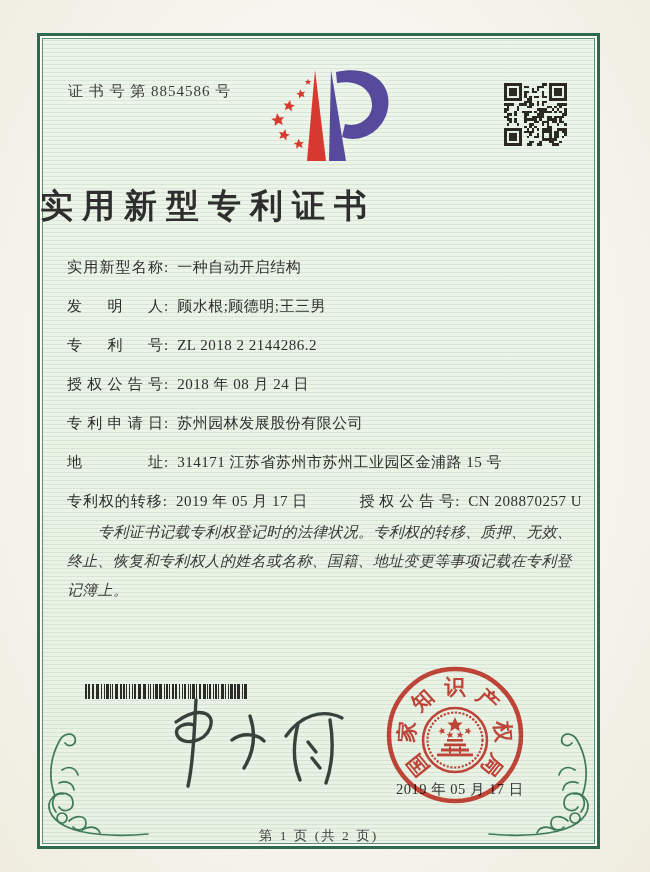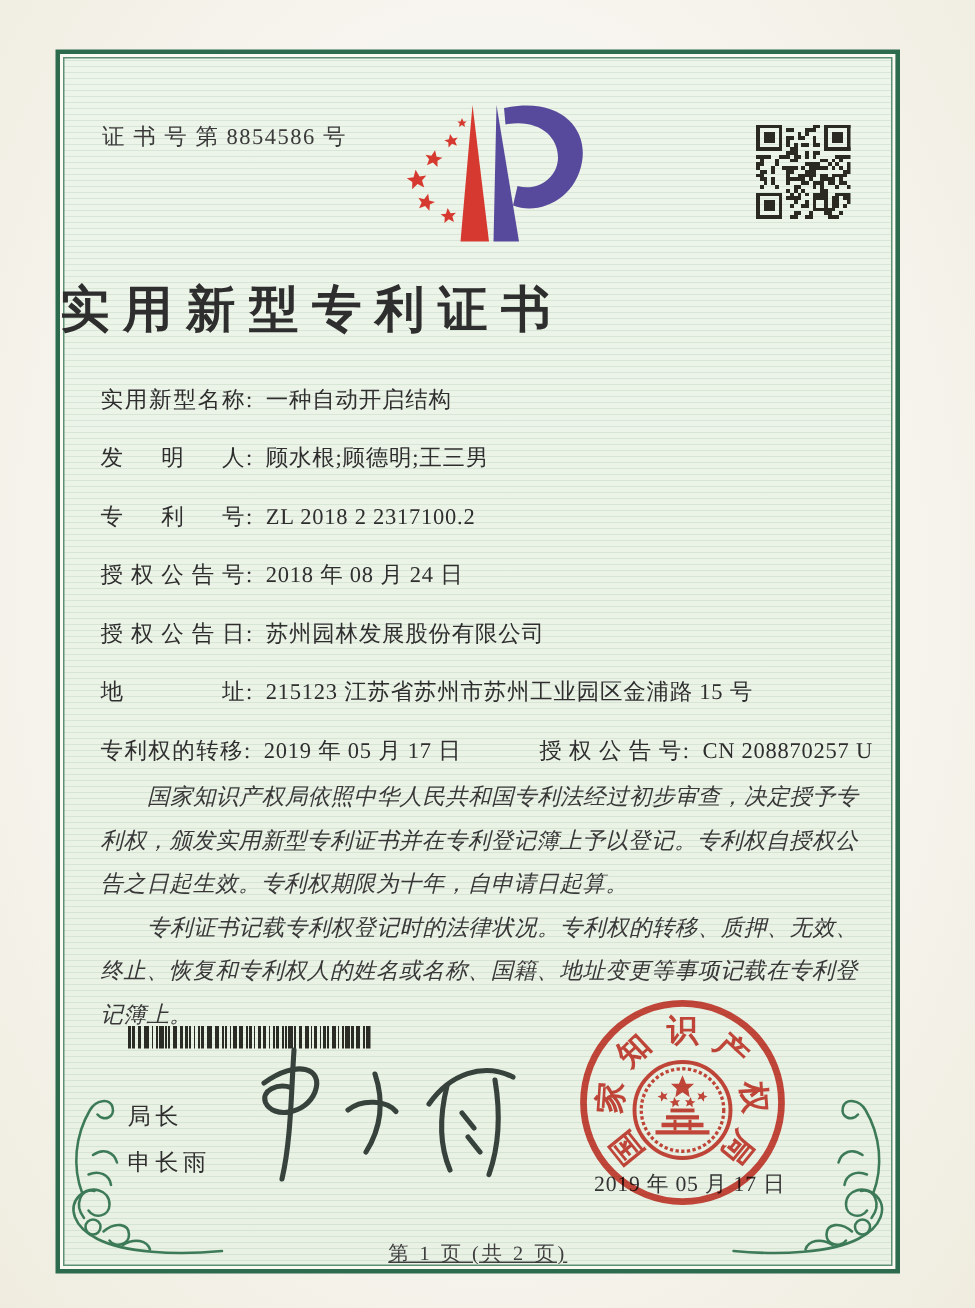--- a/index.html
+++ b/index.html
@@ -33,21 +33,21 @@
   .paras{
     position:absolute;left:27px;top:482px;width:508px;
     font-size:15px;line-height:29px;font-style:italic;color:#383838;
   }
   .paras p{margin:0;text-indent:31px;letter-spacing:.3px;}
   .barcode{position:absolute;left:45px;top:648px;width:162px;height:15px;}
   .signer{position:absolute;left:45px;top:693px;font-size:15.5px;line-height:31px;letter-spacing:3px;color:#2f2f2f;}
   .signature{position:absolute;left:118px;top:652px;width:205px;height:108px;}
   .seal{position:absolute;left:334px;top:618px;width:162px;height:162px;mix-blend-mode:multiply;opacity:.92;}
   .seal-date{position:absolute;left:356px;top:744px;font-size:14.5px;letter-spacing:.5px;color:#333;}
-  .footer-page{position:absolute;left:0;top:791px;width:100%;text-align:center;font-size:13.5px;color:#3f3f3f;letter-spacing:2px;text-decoration:underline;}
+  .footer-page{position:absolute;left:0;top:791px;width:100%;text-align:center;font-size:13.5px;color:#3f3f3f;letter-spacing:2px;}
   .flourish{position:absolute;bottom:-2px;width:112px;height:118px;}
   .flourish.left{left:-2px;}
   .flourish.right{right:-2px;transform:scaleX(-1);}
 </style>
 </head>
 <body>
 
 <div class="page">
   <div class="frame">
 
@@ -295,49 +295,48 @@
         <span class="fvalue">一种自动开启结构</span>
       </div>
       <div class="frow">
         <span class="flabel">发明人</span>
           <span class="fcolon">:</span>
         <span class="fvalue">顾水根;顾德明;王三男</span>
       </div>
       <div class="frow">
         <span class="flabel">专利号</span>
           <span class="fcolon">:</span>
-        <span class="fvalue">ZL 2018 2 2317100.2</span>
+        <span class="fvalue">ZL 2018 2 2144286.2</span>
       </div>
       <div class="frow">
         <span class="flabel">授权公告号</span>
           <span class="fcolon">:</span>
         <span class="fvalue">2018 年 08 月 24 日</span>
       </div>
       <div class="frow">
-        <span class="flabel">授权公告日</span>
+        <span class="flabel">专利申请日</span>
           <span class="fcolon">:</span>
         <span class="fvalue">苏州园林发展股份有限公司</span>
       </div>
       <div class="frow">
         <span class="flabel">地址</span>
           <span class="fcolon">:</span>
-        <span class="fvalue">215123 江苏省苏州市苏州工业园区金浦路 15 号</span>
+        <span class="fvalue">314171 江苏省苏州市苏州工业园区金浦路 15 号</span>
       </div>
       <div class="frow">
         <span class="flabel">专利权的转移</span>
           <span class="fcolon">:</span>
         <span class="fvalue fixed">2019 年 05 月 17 日</span>
         <span class="flabel">授权公告号</span>
           <span class="fcolon">:</span>
         <span class="fvalue">CN 208870257 U</span>
       </div>
     </div>
 
     <div class="paras">
-      <p>国家知识产权局依照中华人民共和国专利法经过初步审查，决定授予专利权，颁发实用新型专利证书并在专利登记簿上予以登记。专利权自授权公告之日起生效。专利权期限为十年，自申请日起算。</p>
       <p>专利证书记载专利权登记时的法律状况。专利权的转移、质押、无效、终止、恢复和专利权人的姓名或名称、国籍、地址变更等事项记载在专利登记簿上。</p>
     </div>
 
     <svg id="barcode-svg" class="barcode" viewBox="0 0 162 15" preserveAspectRatio="none" shape-rendering="crispEdges">
         <rect x="0" y="0" width="2" height="15" fill="#2b2b26"></rect>
         <rect x="3" y="0" width="2" height="15" fill="#2b2b26"></rect>
         <rect x="7" y="0" width="2" height="15" fill="#2b2b26"></rect>
         <rect x="11" y="0" width="3" height="15" fill="#2b2b26"></rect>
         <rect x="16" y="0" width="1" height="15" fill="#2b2b26"></rect>
         <rect x="19" y="0" width="1" height="15" fill="#2b2b26"></rect>
@@ -380,24 +379,20 @@
         <rect x="136" y="0" width="3" height="15" fill="#2b2b26"></rect>
         <rect x="140" y="0" width="1" height="15" fill="#2b2b26"></rect>
         <rect x="143" y="0" width="1" height="15" fill="#2b2b26"></rect>
         <rect x="145" y="0" width="3" height="15" fill="#2b2b26"></rect>
         <rect x="149" y="0" width="2" height="15" fill="#2b2b26"></rect>
         <rect x="152" y="0" width="3" height="15" fill="#2b2b26"></rect>
         <rect x="157" y="0" width="1" height="15" fill="#2b2b26"></rect>
         <rect x="159" y="0" width="3" height="15" fill="#2b2b26"></rect>
       </svg>
 
-    <div class="signer">
-      <div>局长</div>
-      <div>申长雨</div>
-    </div>
 
     <svg class="signature" viewBox="0 0 205 108">
       <g fill="none" stroke="#37423c" stroke-width="3.4" stroke-linecap="round" stroke-linejoin="round">
         <path d="M18,34 C40,18 58,24 52,40 C46,55 24,58 19,47 C16,39 27,34 36,37"></path>
         <path d="M38,12 C36,42 36,72 30,98"></path>
         <path d="M92,28 C98,46 96,64 86,80"></path>
         <path d="M74,52 C84,44 100,46 106,53"></path>
         <path d="M128,48 C142,28 164,20 184,30"></path>
         <path d="M140,36 C134,60 136,78 142,92"></path>
         <path d="M172,32 C176,56 174,78 168,95"></path>

